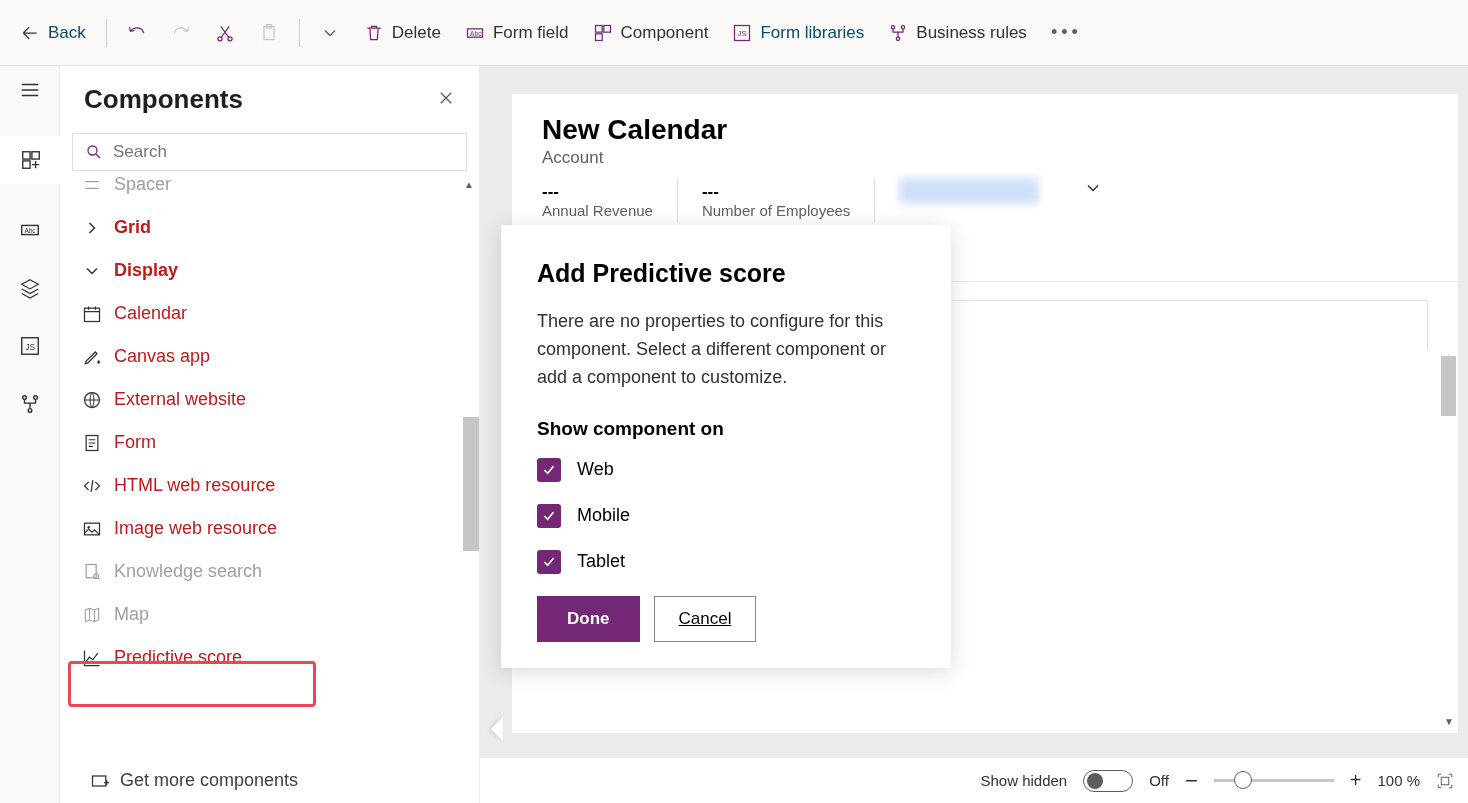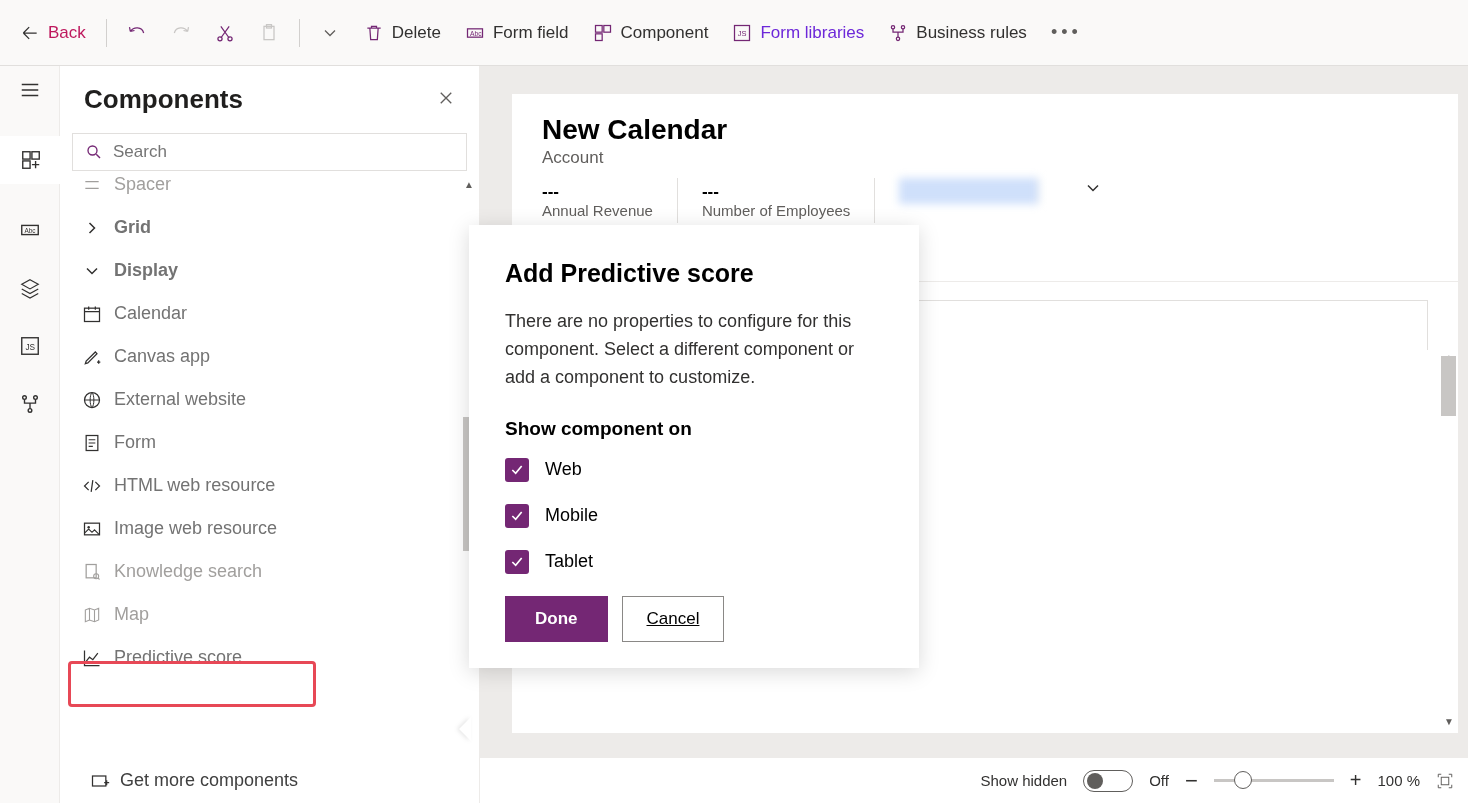--- a/index.html
+++ b/index.html
@@ -1,20 +1,20 @@
 <!DOCTYPE html>
 <html><head>
 <meta charset="utf-8">
 <style>
 * { box-sizing: border-box; margin: 0; padding: 0; font-family: "Segoe UI", Arial, sans-serif; }
 body { background: #faf9f8; overflow: hidden; width: 1468px; height: 803px; position: relative; }
 
 
 .cmdbar { height: 66px; background: #faf9f8; border-bottom: 1px solid #e1dfdd; display: flex; align-items: center; padding: 0 10px; gap: 4px; }
-.cmd-btn { display: inline-flex; align-items: center; gap: 8px; padding: 8px 10px; color: #be185d; font-size: 17px; cursor: pointer; }
+.cmd-btn { display: inline-flex; align-items: center; gap: 8px; padding: 8px 10px; color: #0c4a6e; font-size: 17px; cursor: pointer; }
 .cmd-btn svg { width: 20px; height: 20px; }
 .divider-v { width: 1px; height: 28px; background: #d2d0ce; margin: 0 6px; }
 .purple { color: #742774; justify-content: center; }
 .gray { color: #a19f9d; }
 .darkgray { color: #605e5c; }
 .more-dots { letter-spacing: 4px; font-size: 18px; color: #605e5c; padding: 4px 10px; }
 
 
 .rail { position: absolute; top: 66px; left: 0; width: 60px; height: 737px; background: #faf9f8; border-right: 1px solid #edebe9; display: flex; flex-direction: column; align-items: center; padding-top: 12px; gap: 34px; }
 .rail .ri { width: 24px; height: 24px; display: flex; align-items: center; justify-content: center; color: #323130; }
@@ -23,21 +23,21 @@
 
 
 .panel { position: absolute; top: 66px; left: 60px; width: 420px; height: 737px; background: #fff; border-right: 1px solid #edebe9; display: flex; flex-direction: column; }
 .panel-head { display: flex; align-items: center; justify-content: space-between; padding: 18px 24px 10px 24px; }
 .panel-title { font-size: 26px; font-weight: 700; color: #201f1e; }
 .panel-close { font-size: 22px; color: #605e5c; cursor: pointer; }
 .search-box { margin: 8px 12px 0 12px; border: 1px solid #e1dfdd; display: flex; align-items: center; padding: 8px 12px; gap: 10px; }
 .search-box svg { width: 18px; height: 18px; color: #742774; }
 .search-box input { border: none; outline: none; font-size: 17px; flex: 1; color: #605e5c; }
 .tree { overflow-y: auto; flex: 1; padding-top: 2px; position: relative; }
-.tree-item { display: flex; align-items: center; gap: 12px; padding: 11px 8px 11px 22px; font-size: 18px; color: #737373; cursor: pointer; }
+.tree-item { display: flex; align-items: center; gap: 12px; padding: 11px 8px 11px 22px; font-size: 18px; color: #b91c1c; cursor: pointer; }
 .tree-item.section { font-weight: 700; }
 .tree-item.sub { padding-left: 22px; font-weight: 400; }
 .tree-item.dim { color: #a19f9d; }
 .tree-item svg { width: 20px; height: 20px; flex-shrink: 0; }
 .highlight { position: absolute; border: 3px solid #e74856; border-radius: 4px; pointer-events: none; }
 .get-more { display: flex; align-items: center; gap: 10px; padding: 12px 30px; font-size: 18px; color: #404040; }
 .scrollhint { position: absolute; right: 1px; top: 8px; width: 14px; color: #605e5c; font-size: 10px; }
 .scroll-thumb { position: absolute; right: 0; top: 246px; width: 16px; height: 134px; background: #c8c6c4; }
 
 
@@ -60,21 +60,21 @@
 .vscroll-tri { position: absolute; right: 4px; font-size: 10px; color: #605e5c; }
 
 
 .statusbar { position: absolute; bottom: 0; left: 0; right: 0; background: #fff; height: 46px; display: flex; align-items: center; justify-content: flex-end; gap: 16px; padding: 0 14px; font-size: 15px; color: #323130; border-top: 1px solid #edebe9; }
 .toggle { width: 50px; height: 22px; border: 1px solid #605e5c; border-radius: 11px; position: relative; }
 .toggle .knob { width: 16px; height: 16px; background: #605e5c; border-radius: 50%; position: absolute; top: 2px; left: 3px; }
 .slider { width: 120px; height: 3px; background: #c8c6c4; position: relative; }
 .slider .sknob { width: 18px; height: 18px; border: 1px solid #605e5c; background: #fff; border-radius: 50%; position: absolute; top: -8px; left: 20px; }
 
 
-.popover { position: absolute; top: 225px; left: 469px; width: 450px; background: #fff; box-shadow: 0 4px 20px rgba(0,0,0,0.15); padding: 34px 36px 26px 36px; z-index: 50; }
+.popover { position: absolute; top: 225px; left: 501px; width: 450px; background: #fff; box-shadow: 0 4px 20px rgba(0,0,0,0.15); padding: 34px 36px 26px 36px; z-index: 50; }
 .pop-title { font-size: 25px; font-weight: 700; margin-bottom: 20px; }
 .pop-desc { font-size: 18px; color: #323130; line-height: 1.55; margin-bottom: 26px; }
 .pop-sub { font-size: 19px; font-weight: 700; margin-bottom: 18px; }
 .chk-row { display: flex; align-items: center; gap: 16px; margin-bottom: 22px; font-size: 18px; }
 .chk { width: 24px; height: 24px; background: #742774; border-radius: 3px; display: flex; align-items: center; justify-content: center; }
 .chk svg { width: 16px; height: 16px; color: #fff; }
 .pop-btns { display: flex; gap: 14px; margin-top: 12px; }
 .btn-primary { background: #742774; color: #fff; border: none; padding: 12px 30px; font-size: 17px; font-weight: 600; cursor: pointer; }
 .btn-sec { background: #fff; border: 1px solid #8a8886; padding: 12px 24px; font-size: 17px; cursor: pointer; text-decoration: underline; }
 .pop-arrow { position: absolute; left: -10px; top: 492px; width: 0; height: 0; border-top: 12px solid transparent; border-bottom: 12px solid transparent; border-right: 12px solid #fff; filter: drop-shadow(-2px 0 2px rgba(0,0,0,0.1)); }
@@ -138,21 +138,21 @@
         <rect x="13" y="3" width="8" height="8" stroke="#742774" stroke-width="1.5" fill="none"></rect>
         <rect x="3" y="13" width="8" height="8" stroke="#742774" stroke-width="1.5" fill="none"></rect>
       </svg>
     <span style="color:#323130">Component</span>
   </div>
   <div class="cmd-btn purple">
     <svg viewBox="0 0 24 24">
         <rect x="3" y="3" width="18" height="18" stroke="#742774" stroke-width="1.5" fill="none"></rect>
         <text x="7" y="16" font-size="9" fill="#742774">JS</text>
       </svg>
-    <span style="color:#6d28d9">Form libraries</span>
+    <span style="color:#0c4a6e">Form libraries</span>
   </div>
   <div class="cmd-btn purple">
     <svg viewBox="0 0 24 24">
         <circle cx="6" cy="5" r="2" stroke="#742774" stroke-width="1.5" fill="none"></circle>
         <circle cx="18" cy="5" r="2" stroke="#742774" stroke-width="1.5" fill="none"></circle>
         <circle cx="12" cy="19" r="2" stroke="#742774" stroke-width="1.5" fill="none"></circle>
         <path d="M6 7v4h12V7m-6 4v6" stroke="#742774" stroke-width="1.5" fill="none"></path>
       </svg>
     <span style="color:#323130">Business rules</span>
   </div>

